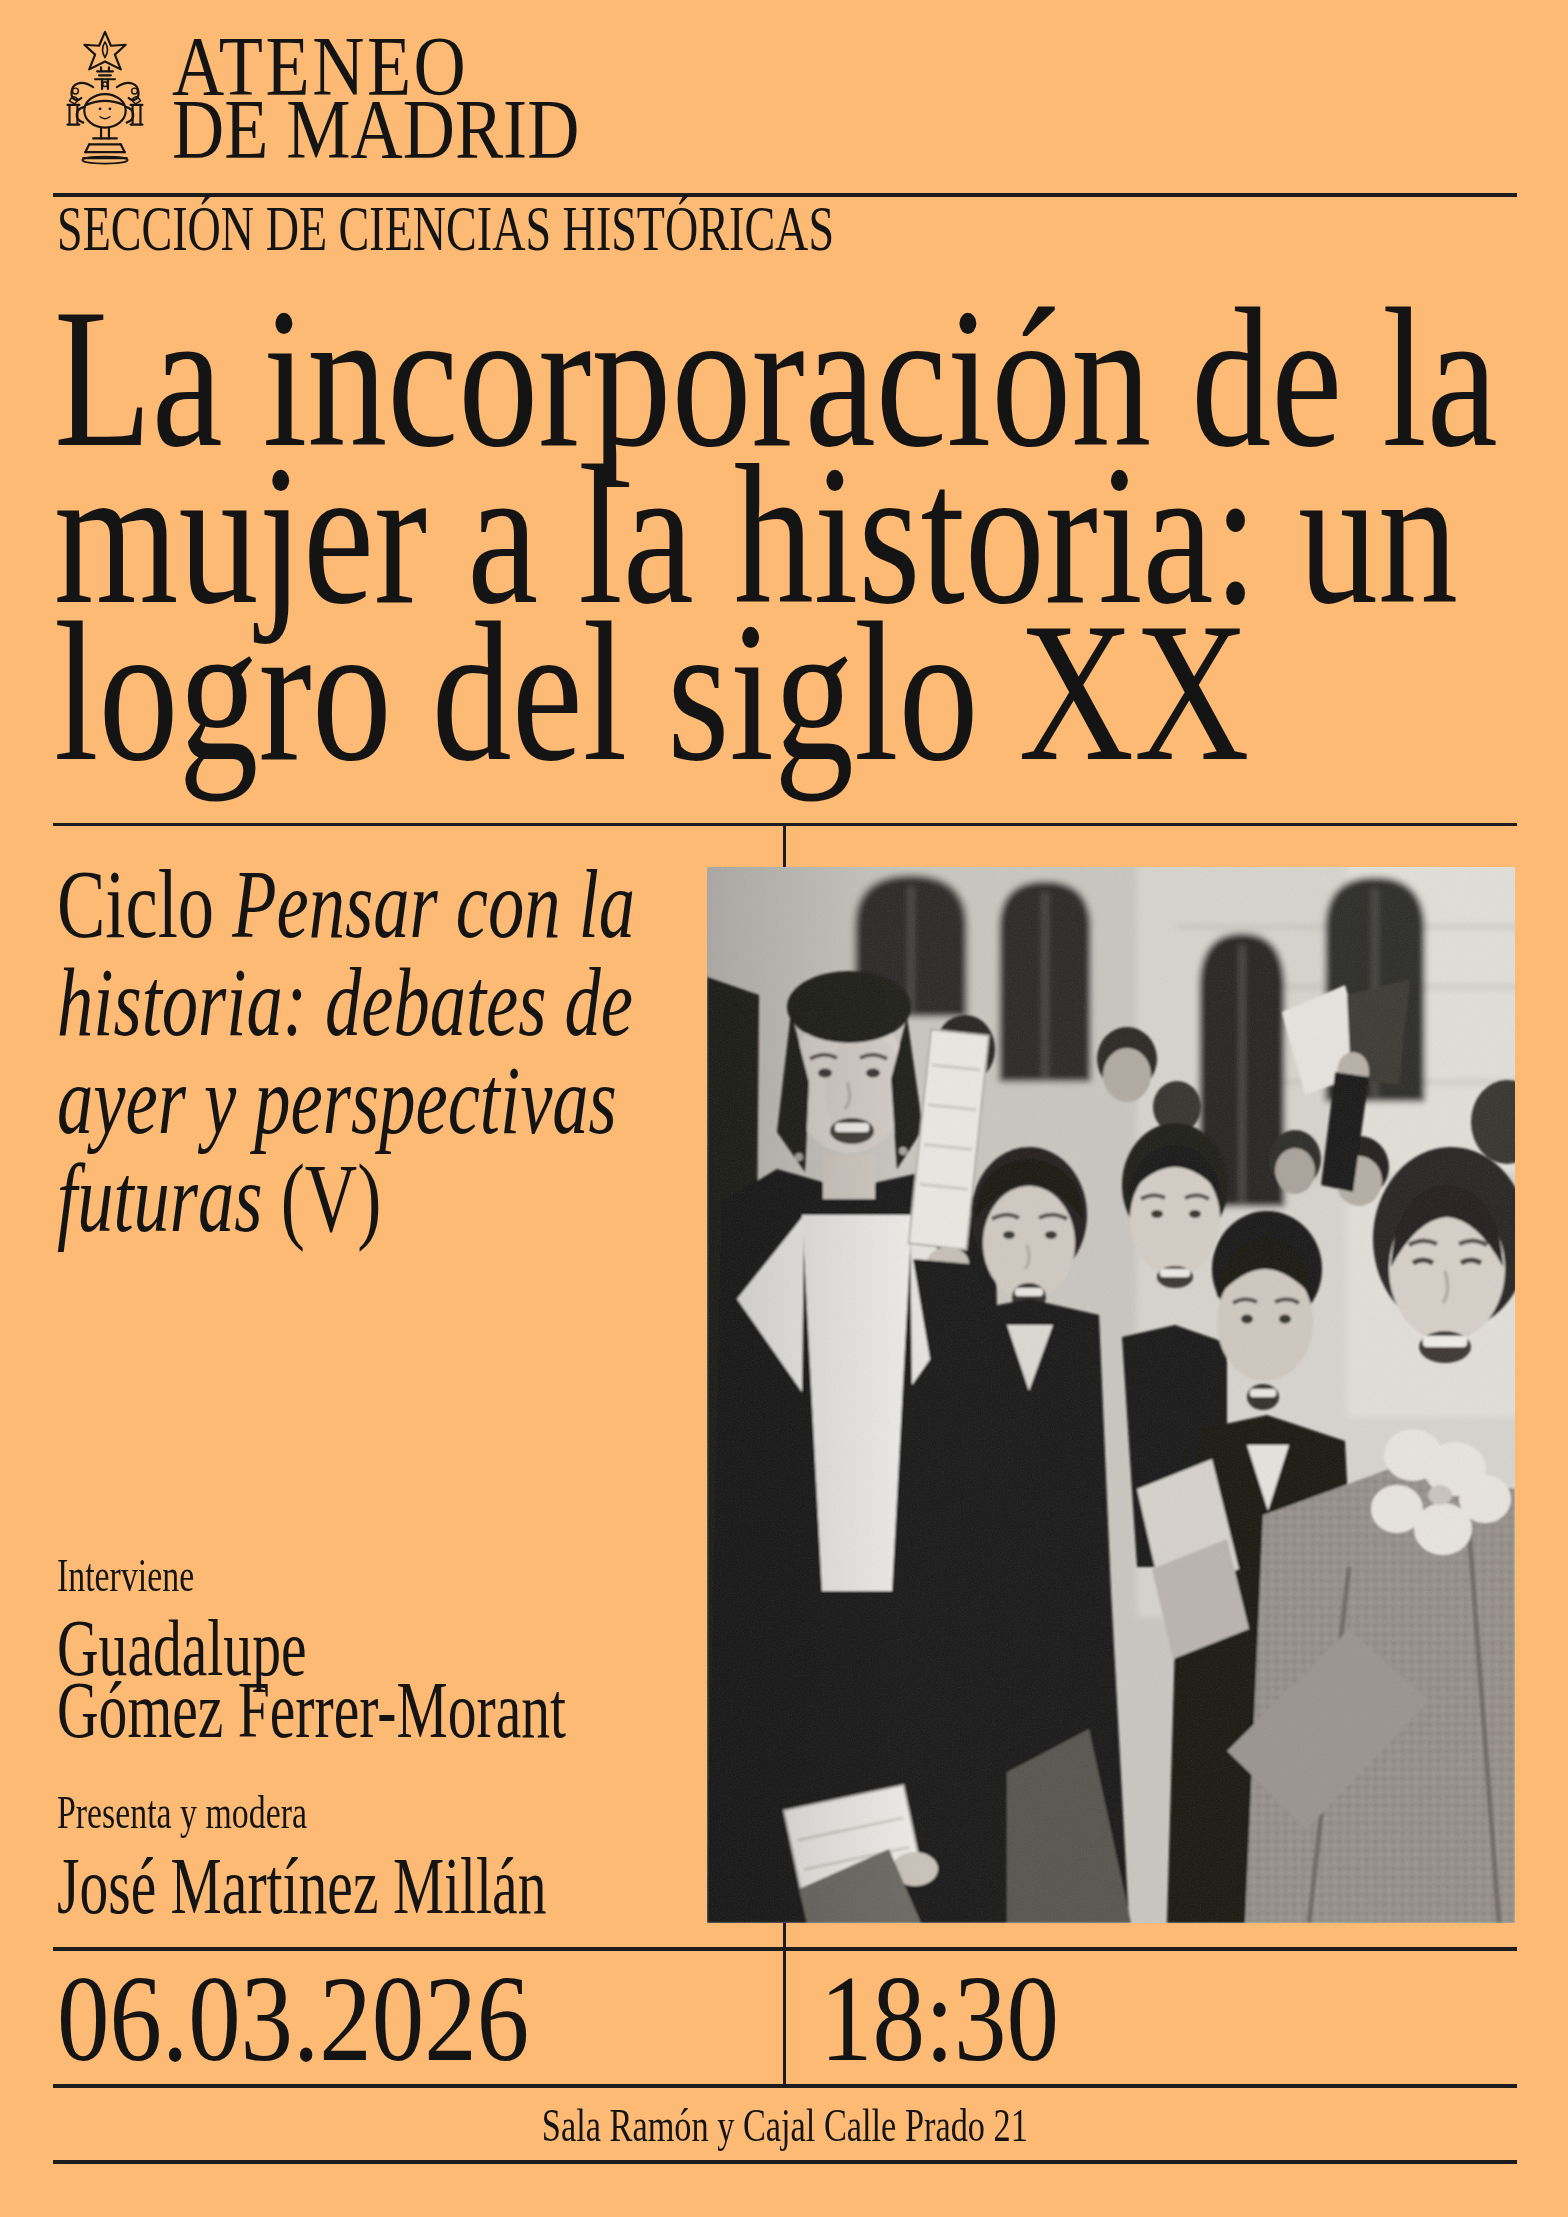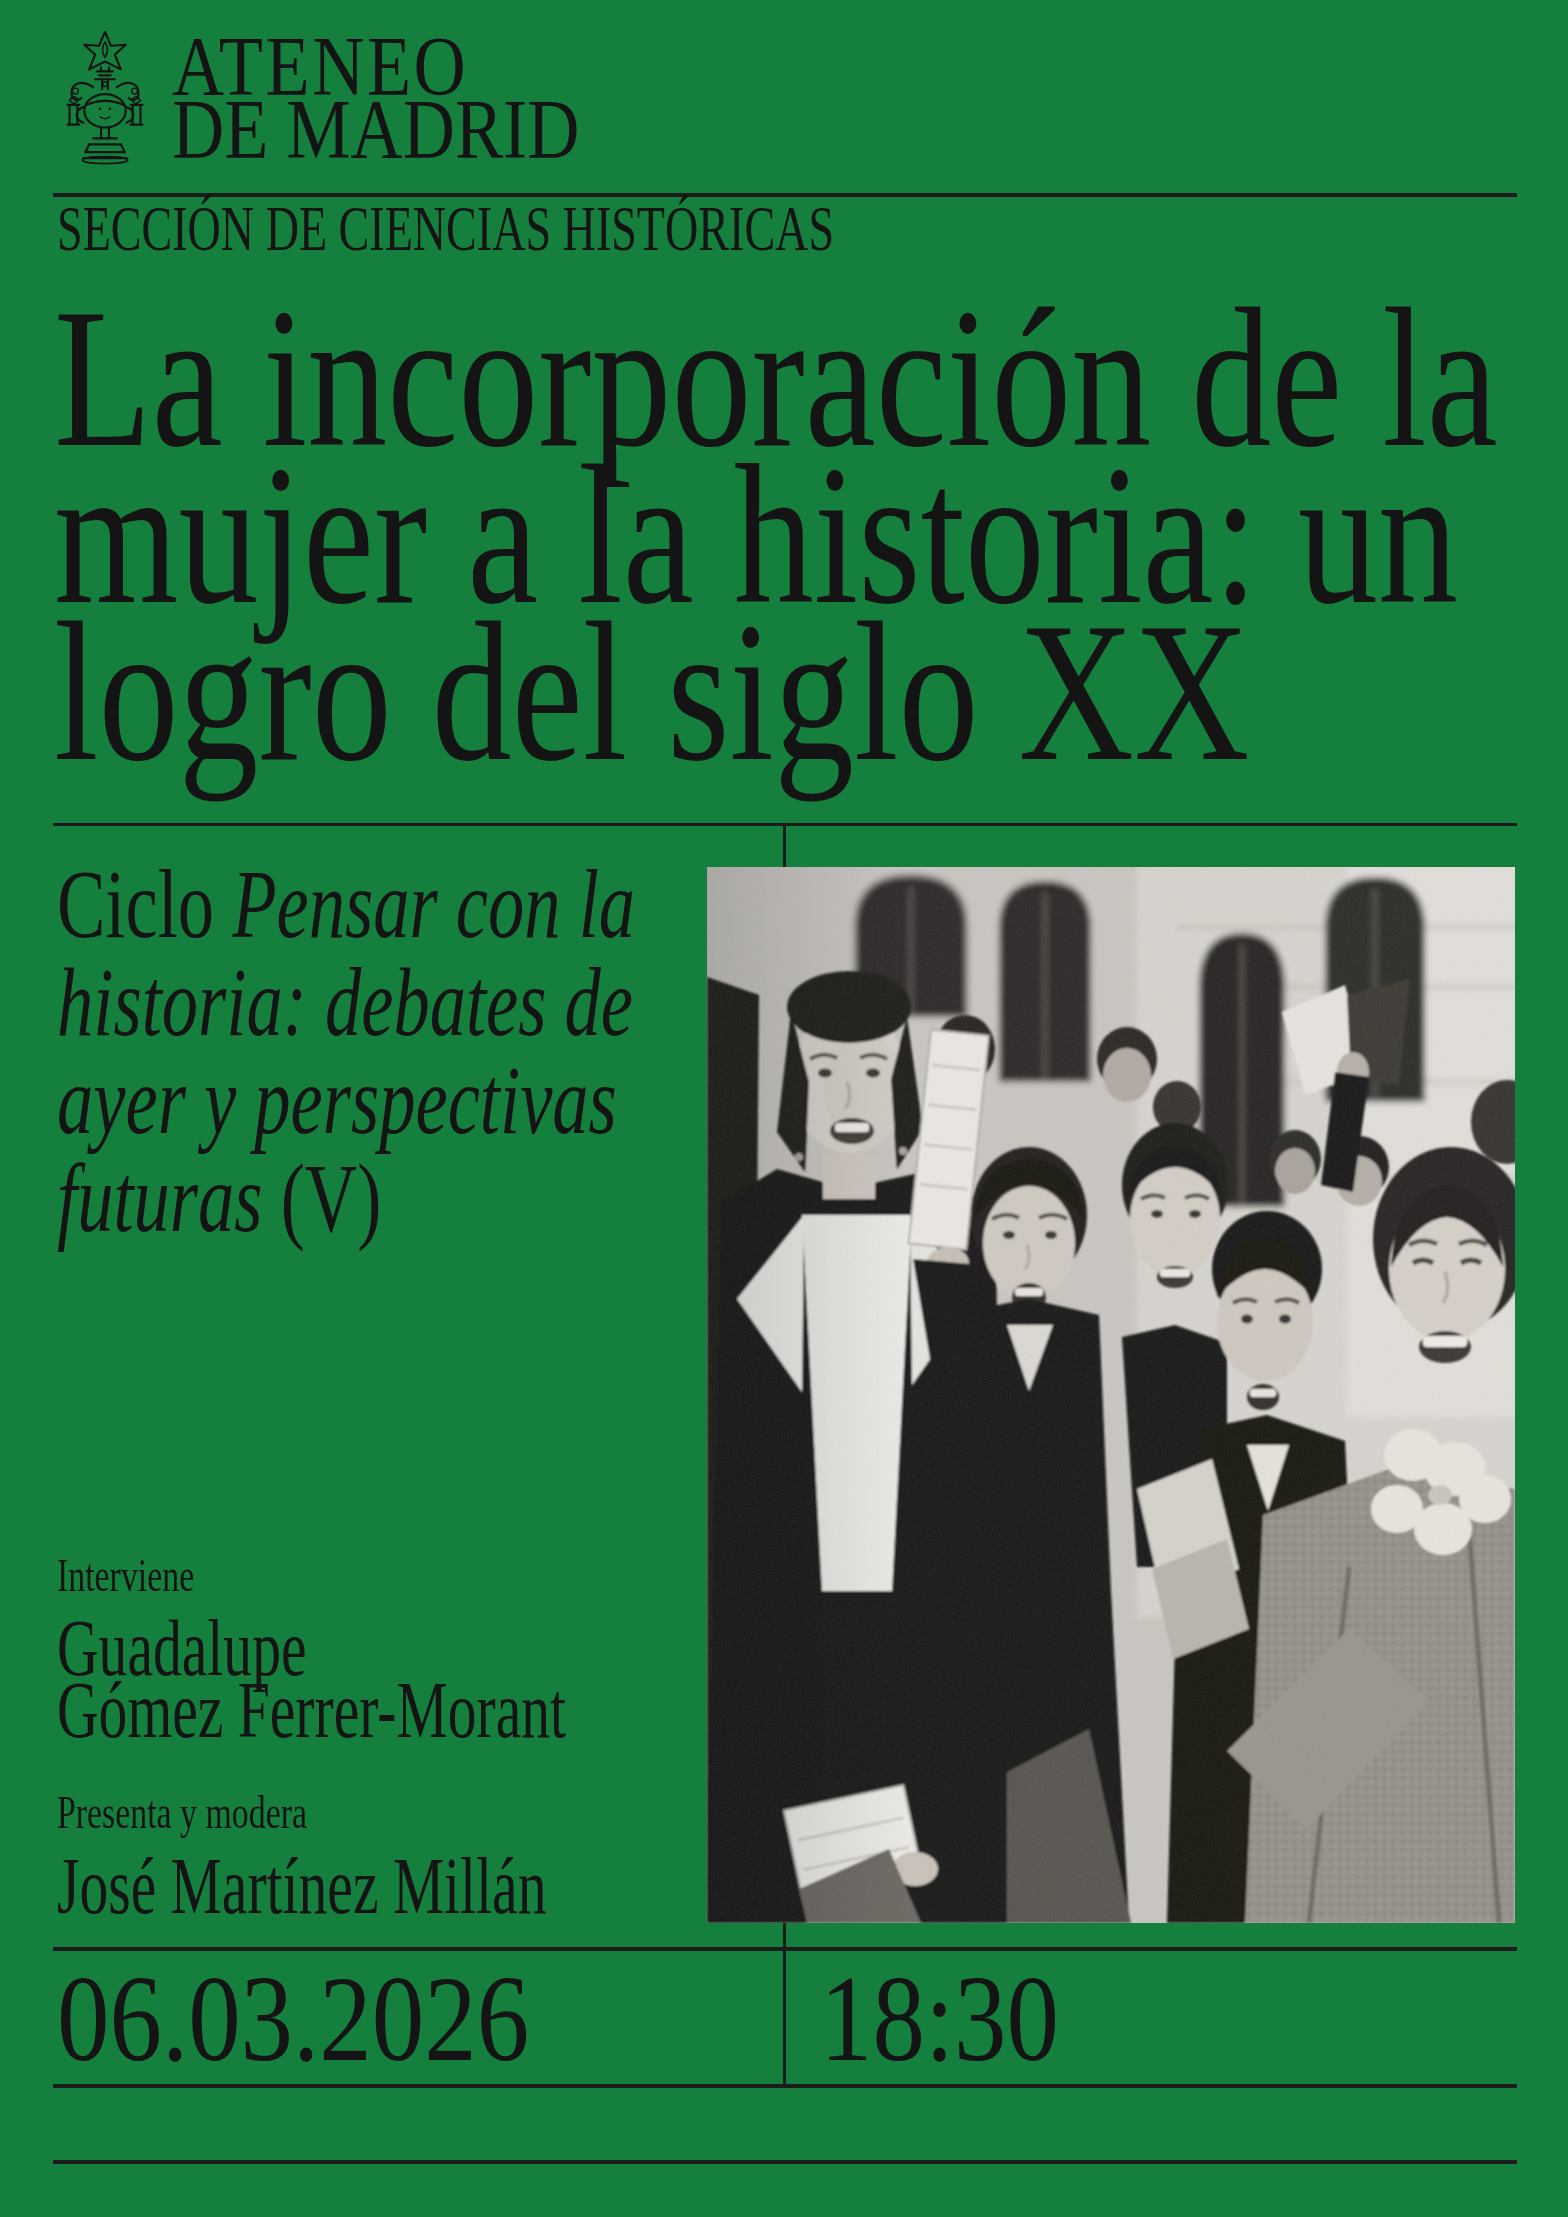--- a/index.html
+++ b/index.html
@@ -1,17 +1,17 @@
 <!DOCTYPE html>
 <html><head>
 <meta charset="utf-8">
 <style>
   html,body{margin:0;padding:0;background:#e8e8e8;}
   .page{
-    position:relative;width:1568px;height:2217px;background:#15803d;
+    position:relative;width:1568px;height:2217px;background:#fdba74;
     font-family:"Liberation Serif","DejaVu Serif",serif;color:#141414;
     overflow:hidden;margin:0 auto;
   }
   .abs{position:absolute;}
   .cnd{transform-origin:0 0;}
   .sx72{transform:scaleX(.72);}
   .sx74{transform:scaleX(.74);}
   .sx80{transform:scaleX(.80);}
   .sx86{transform:scaleX(.86);}
   .rule{position:absolute;background:#1c1c1c;}
@@ -288,16 +288,19 @@
   </div>
 
   <div class="vline" style="left:783px;top:1923px;width:3px;height:161px;"></div>
   <div class="rule" style="left:53px;top:1947px;width:1464px;height:4px;"></div>
 
   <div class="abs datetime cnd sx86" style="left:57px;top:1958px;">06.03.2026</div>
   <div class="abs datetime cnd sx86" style="left:820px;top:1958px;">18:30</div>
 
   <div class="rule" style="left:53px;top:2084px;width:1464px;height:4px;"></div>
 
+  <div class="abs venue-wrap">
+    <span class="inner">Sala Ramón y Cajal Calle Prado 21</span>
+  </div>
 
   <div class="rule" style="left:53px;top:2160px;width:1464px;height:4px;"></div>
 
 </div>
 
 </body></html>

